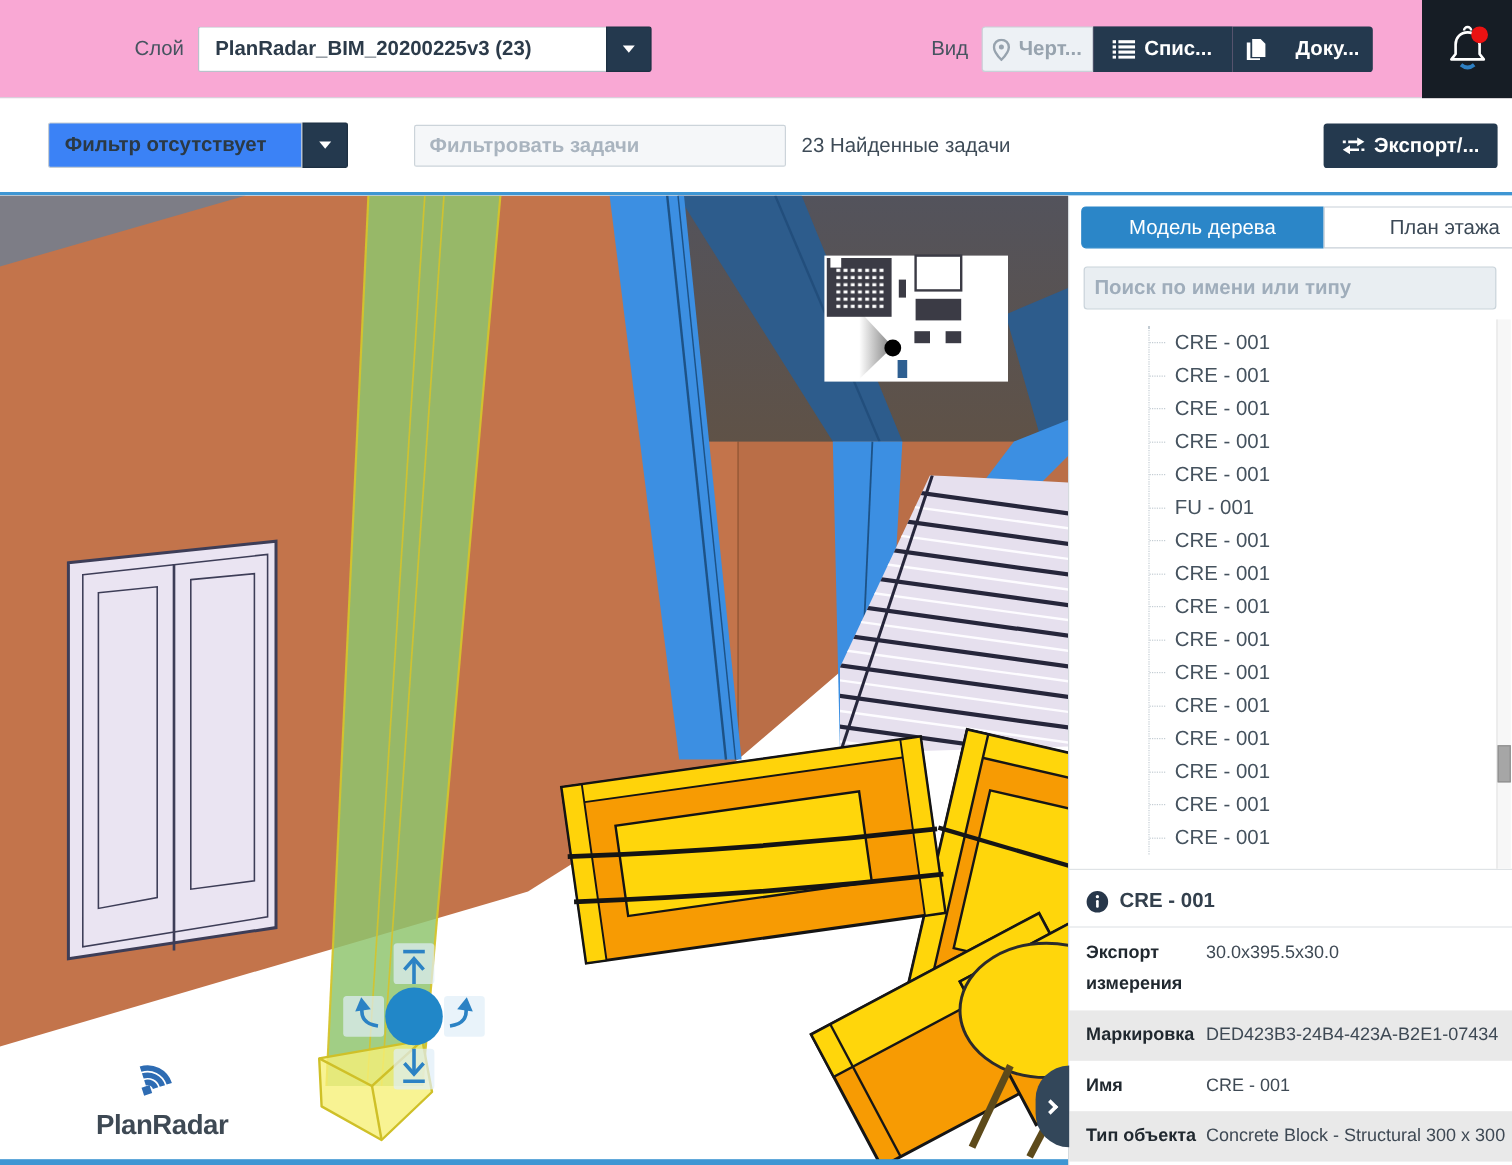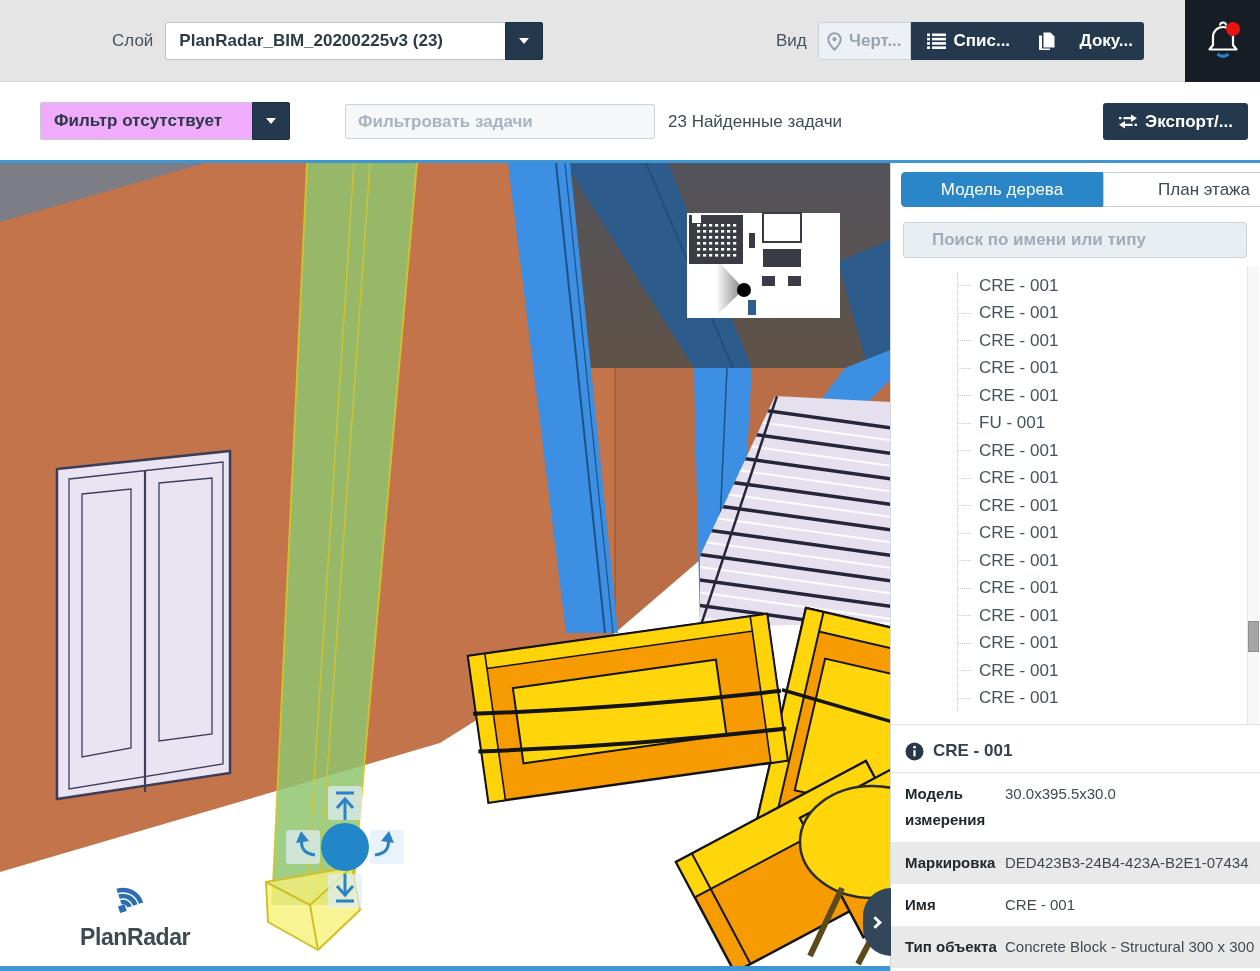--- a/index.html
+++ b/index.html
@@ -1,20 +1,20 @@
 <!DOCTYPE html>
 <html><head>
 <meta charset="utf-8">
 <style>
   * { margin:0; padding:0; box-sizing:border-box; }
   html,body { width:1260px; height:971px; overflow:hidden; background:#fff;
     font-family:"Liberation Sans","DejaVu Sans",sans-serif; }
 
   
-  .topbar { position:relative; height:82px; background:#e5e5e5; border-bottom:1px solid #d3d9de; }
+  .topbar { position:relative; height:82px; background:#f9a8d4; border-bottom:1px solid #d3d9de; }
   .grp-label { font-size:17px; color:#46535f; }
   .layer-group { position:absolute; left:112px; top:22px; display:flex; align-items:center; gap:12px; }
   .selectbox { display:flex; height:38px; }
   .selectbox .sel-text { background:#fff; border:1px solid #b9c2cb; border-right:none;
     border-radius:2px 0 0 2px; padding:0 13px; line-height:36px; font-size:17px; font-weight:700;
     color:#2c3b4a; white-space:nowrap; overflow:hidden; }
   .layer-group .sel-text { width:340px; }
   .caret-btn { width:38px; height:38px; background:#24394e; border:1px solid #1d3042;
     border-radius:0 2px 2px 0; display:flex; align-items:center; justify-content:center; cursor:pointer; }
   .caret { width:0; height:0; border-left:5px solid transparent; border-right:5px solid transparent;
@@ -27,21 +27,21 @@
     border-radius:3px 0 0 3px; }
   .view-btn.dark { background:#24394e; color:#fff; }
   .view-btn.list-btn { width:116px; border-radius:0; }
   .view-btn.doc-btn  { width:117px; border-radius:0 3px 3px 0;gap:25px; }
   .bell-block { position:absolute; right:0; top:0; width:75px; height:82px; background:#161d25;
     display:flex; align-items:center; justify-content:center; cursor:pointer; border:none; }
 
   
   .toolbar { position:relative; height:78px; background:#fff; }
   .filter-select { position:absolute; left:40px; top:20px; }
-  .filter-select .sel-text { width:212px; background:#f0abfc; border:1px solid #c5cdd4; color:#2b3945; }
+  .filter-select .sel-text { width:212px; background:#3b82f6; border:1px solid #c5cdd4; color:#2b3945; }
   .task-input { position:absolute; left:345px; top:22px; width:310px; height:35px; background:#f5f7f9;
     border:1px solid #ccd4da; border-radius:2px; padding:0 12px; font-size:17px; font-weight:700;
     color:#3c4a56; font-family:inherit; }
   .task-input::placeholder { color:#a9b4bf; font-weight:700; }
   .results { position:absolute; left:668px; top:30px; font-size:17px; color:#3e4b57; }
   .export-btn { position:absolute; left:1103px; top:21px; width:145px; height:37px; background:#24394e;
     color:#fff; border:none; border-radius:3px; font-size:17px; font-weight:700; font-family:inherit;
     display:flex; align-items:center; justify-content:center; gap:7px; cursor:pointer; }
 
   .blue-line { height:3px; background:#3e96d3; }
@@ -54,21 +54,21 @@
   .logo { position:absolute; left:80px; bottom:20px; display:flex; align-items:center; gap:7px;flex-direction:column; }
   .logo-text { font-size:23px; font-weight:700; color:#3e4954; letter-spacing:-0.4px; }
 
   
   .panel { position:relative; width:370px; height:808px; background:#fff; border-left:1px solid #d5dade; }
   .tabs { position:absolute; left:10px; top:9px; width:404px; height:35px; display:flex; }
   .tab { flex:1; font-size:17px; font-family:inherit; cursor:pointer; background:#fff;
     border:1px solid #c8d0d7; color:#3c4956; border-radius:0 4px 4px 0; }
   .tab.active { background:#2b86c8; color:#fff; border-color:#2b86c8; border-radius:4px 0 0 4px; }
   .panel-search { position:absolute; left:12px; top:59px; width:344px; height:36px; background:#e9eef2;
-    border:1px solid #c9d3da; border-radius:3px; padding:0 28px; font-size:17px; font-weight:700;
+    border:1px solid #c9d3da; border-radius:3px; padding:0 8px; font-size:17px; font-weight:700;
     color:#42505c; font-family:inherit; }
   .panel-search::placeholder { color:#9fadbb; font-weight:700; }
   .tree-wrap { position:absolute; left:0; top:103px; width:369px; height:459px;
     border-bottom:1px solid #dfe3e6; overflow:hidden; }
   .tree { list-style:none; margin:6px 0 0 66px; border-left:1px dotted #c3ccd3; }
   .tree li { height:27.5px; display:flex; align-items:center; font-size:17px; color:#45525e; cursor:pointer; }
   .tree li::before { content:""; width:13px; margin-right:8px; border-top:1px dotted #c3ccd3; }
   .scroll-track { position:absolute; right:1px; top:0; width:12px; height:459px; background:#f7f7f7;
     border-left:1px solid #e5e5e5; }
   .scroll-thumb { position:absolute; top:355px; left:0; width:11px; height:31px; background:#a6a6a6;
@@ -374,21 +374,21 @@
     <div class="info">
       <div class="info-header">
         <svg width="19" height="19" viewBox="0 0 19 19">
           <circle cx="9.5" cy="9.5" r="9" fill="#27374a"></circle>
           <rect x="8.4" y="8" width="2.2" height="6.5" rx="1" fill="#fff"></rect>
           <circle cx="9.5" cy="5.2" r="1.4" fill="#fff"></circle>
         </svg>
         <span>CRE - 001</span>
       </div>
       <div class="irow">
-        <div class="ilabel">Модель измерения</div>
+        <div class="ilabel">Экспорт измерения</div>
         <div class="ival">30.0x395.5x30.0</div>
       </div>
       <div class="irow alt">
         <div class="ilabel">Маркировка</div>
         <div class="ival">DED423B3-24B4-423A-B2E1-07434</div>
       </div>
       <div class="irow">
         <div class="ilabel">Имя</div>
         <div class="ival">CRE - 001</div>
       </div>

